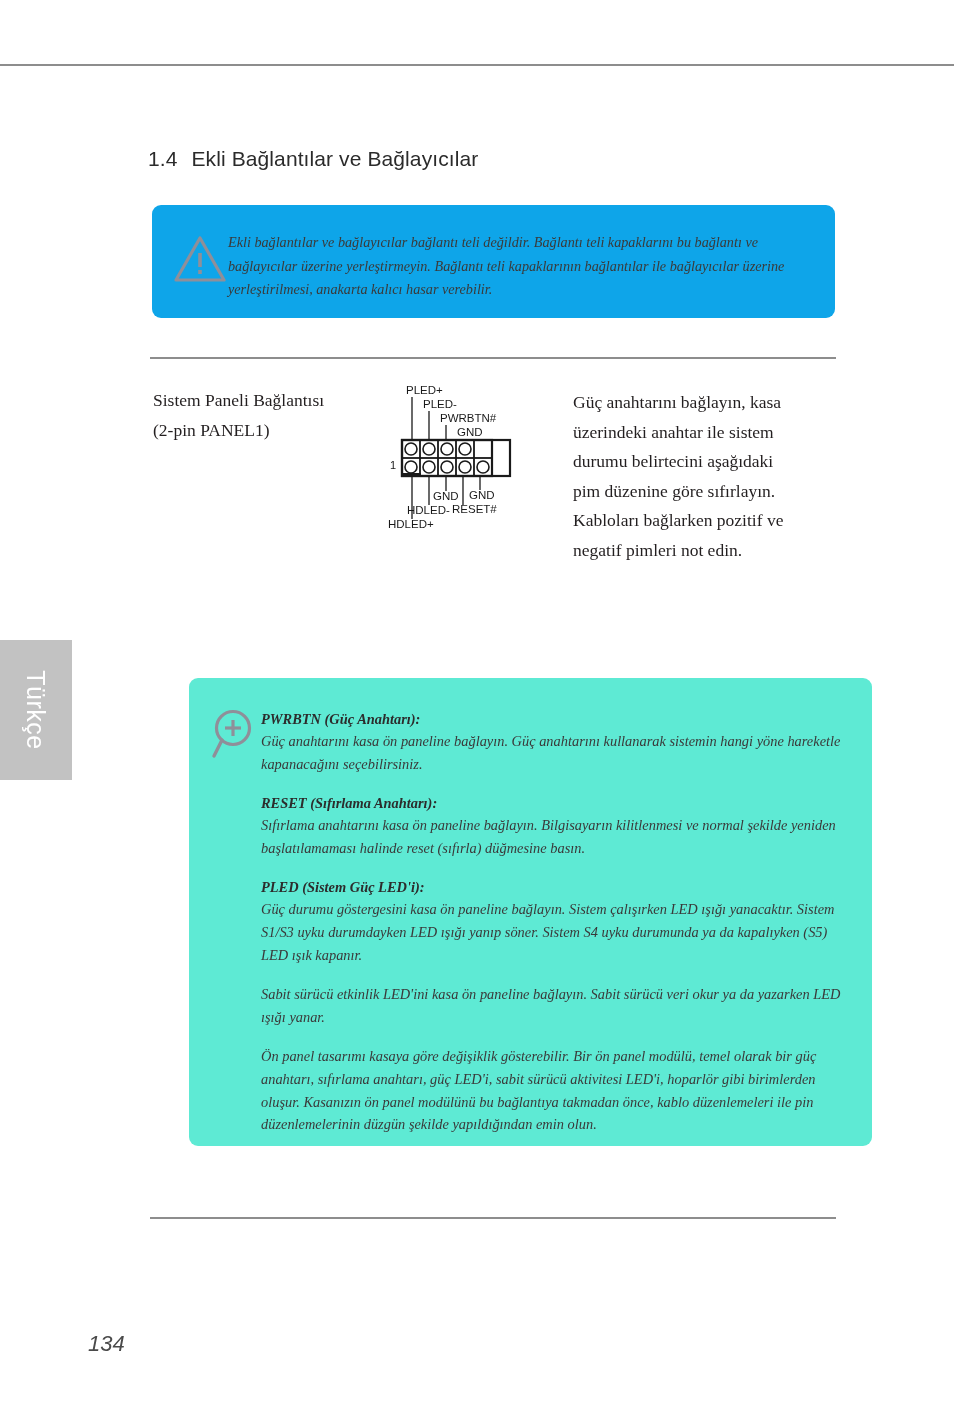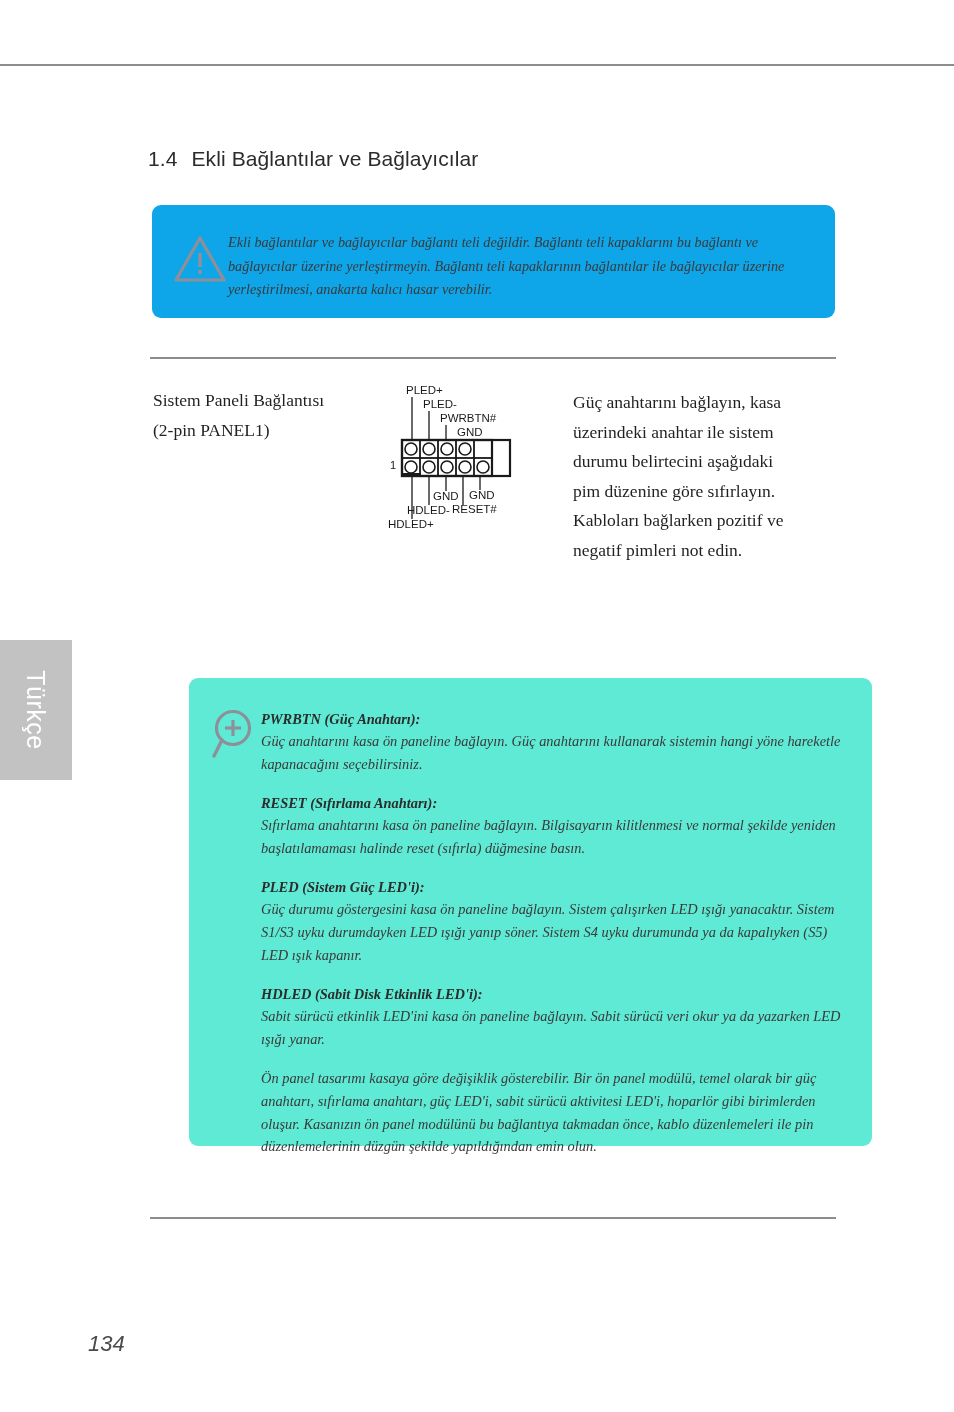--- a/index.html
+++ b/index.html
@@ -296,21 +296,20 @@
     </div>
     <div class="info-block">
       <div class="info-head">RESET (Sıfırlama Anahtarı):</div>
       <div class="info-para">Sıfırlama anahtarını kasa ön paneline bağlayın. Bilgisayarın kilitlenmesi ve normal şekilde yeniden başlatılamaması halinde reset (sıfırla) düğmesine basın.</div>
     </div>
     <div class="info-block">
       <div class="info-head">PLED (Sistem Güç LED'i):</div>
       <div class="info-para">Güç durumu göstergesini kasa ön paneline bağlayın. Sistem çalışırken LED ışığı yanacaktır. Sistem S1/S3 uyku durumdayken LED ışığı yanıp söner. Sistem S4 uyku durumunda ya da kapalıyken (S5) LED ışık kapanır.</div>
     </div>
     <div class="info-block">
-      <div class="info-head">HDLED (Sabit Disk Etkinlik LED'i):</div>
       <div class="info-para">Sabit sürücü etkinlik LED'ini kasa ön paneline bağlayın. Sabit sürücü veri okur ya da yazarken LED ışığı yanar.</div>
     </div>
     <div class="info-block">
       <div class="info-para">Ön panel tasarımı kasaya göre değişiklik gösterebilir. Bir ön panel modülü, temel olarak bir güç anahtarı, sıfırlama anahtarı, güç LED'i, sabit sürücü aktivitesi LED'i, hoparlör gibi birimlerden oluşur. Kasanızın ön panel modülünü bu bağlantıya takmadan önce, kablo düzenlemeleri ile pin düzenlemelerinin düzgün şekilde yapıldığından emin olun.</div>
     </div>
   </div>
 </div>
 
 <div class="divider bottom"></div>
 

